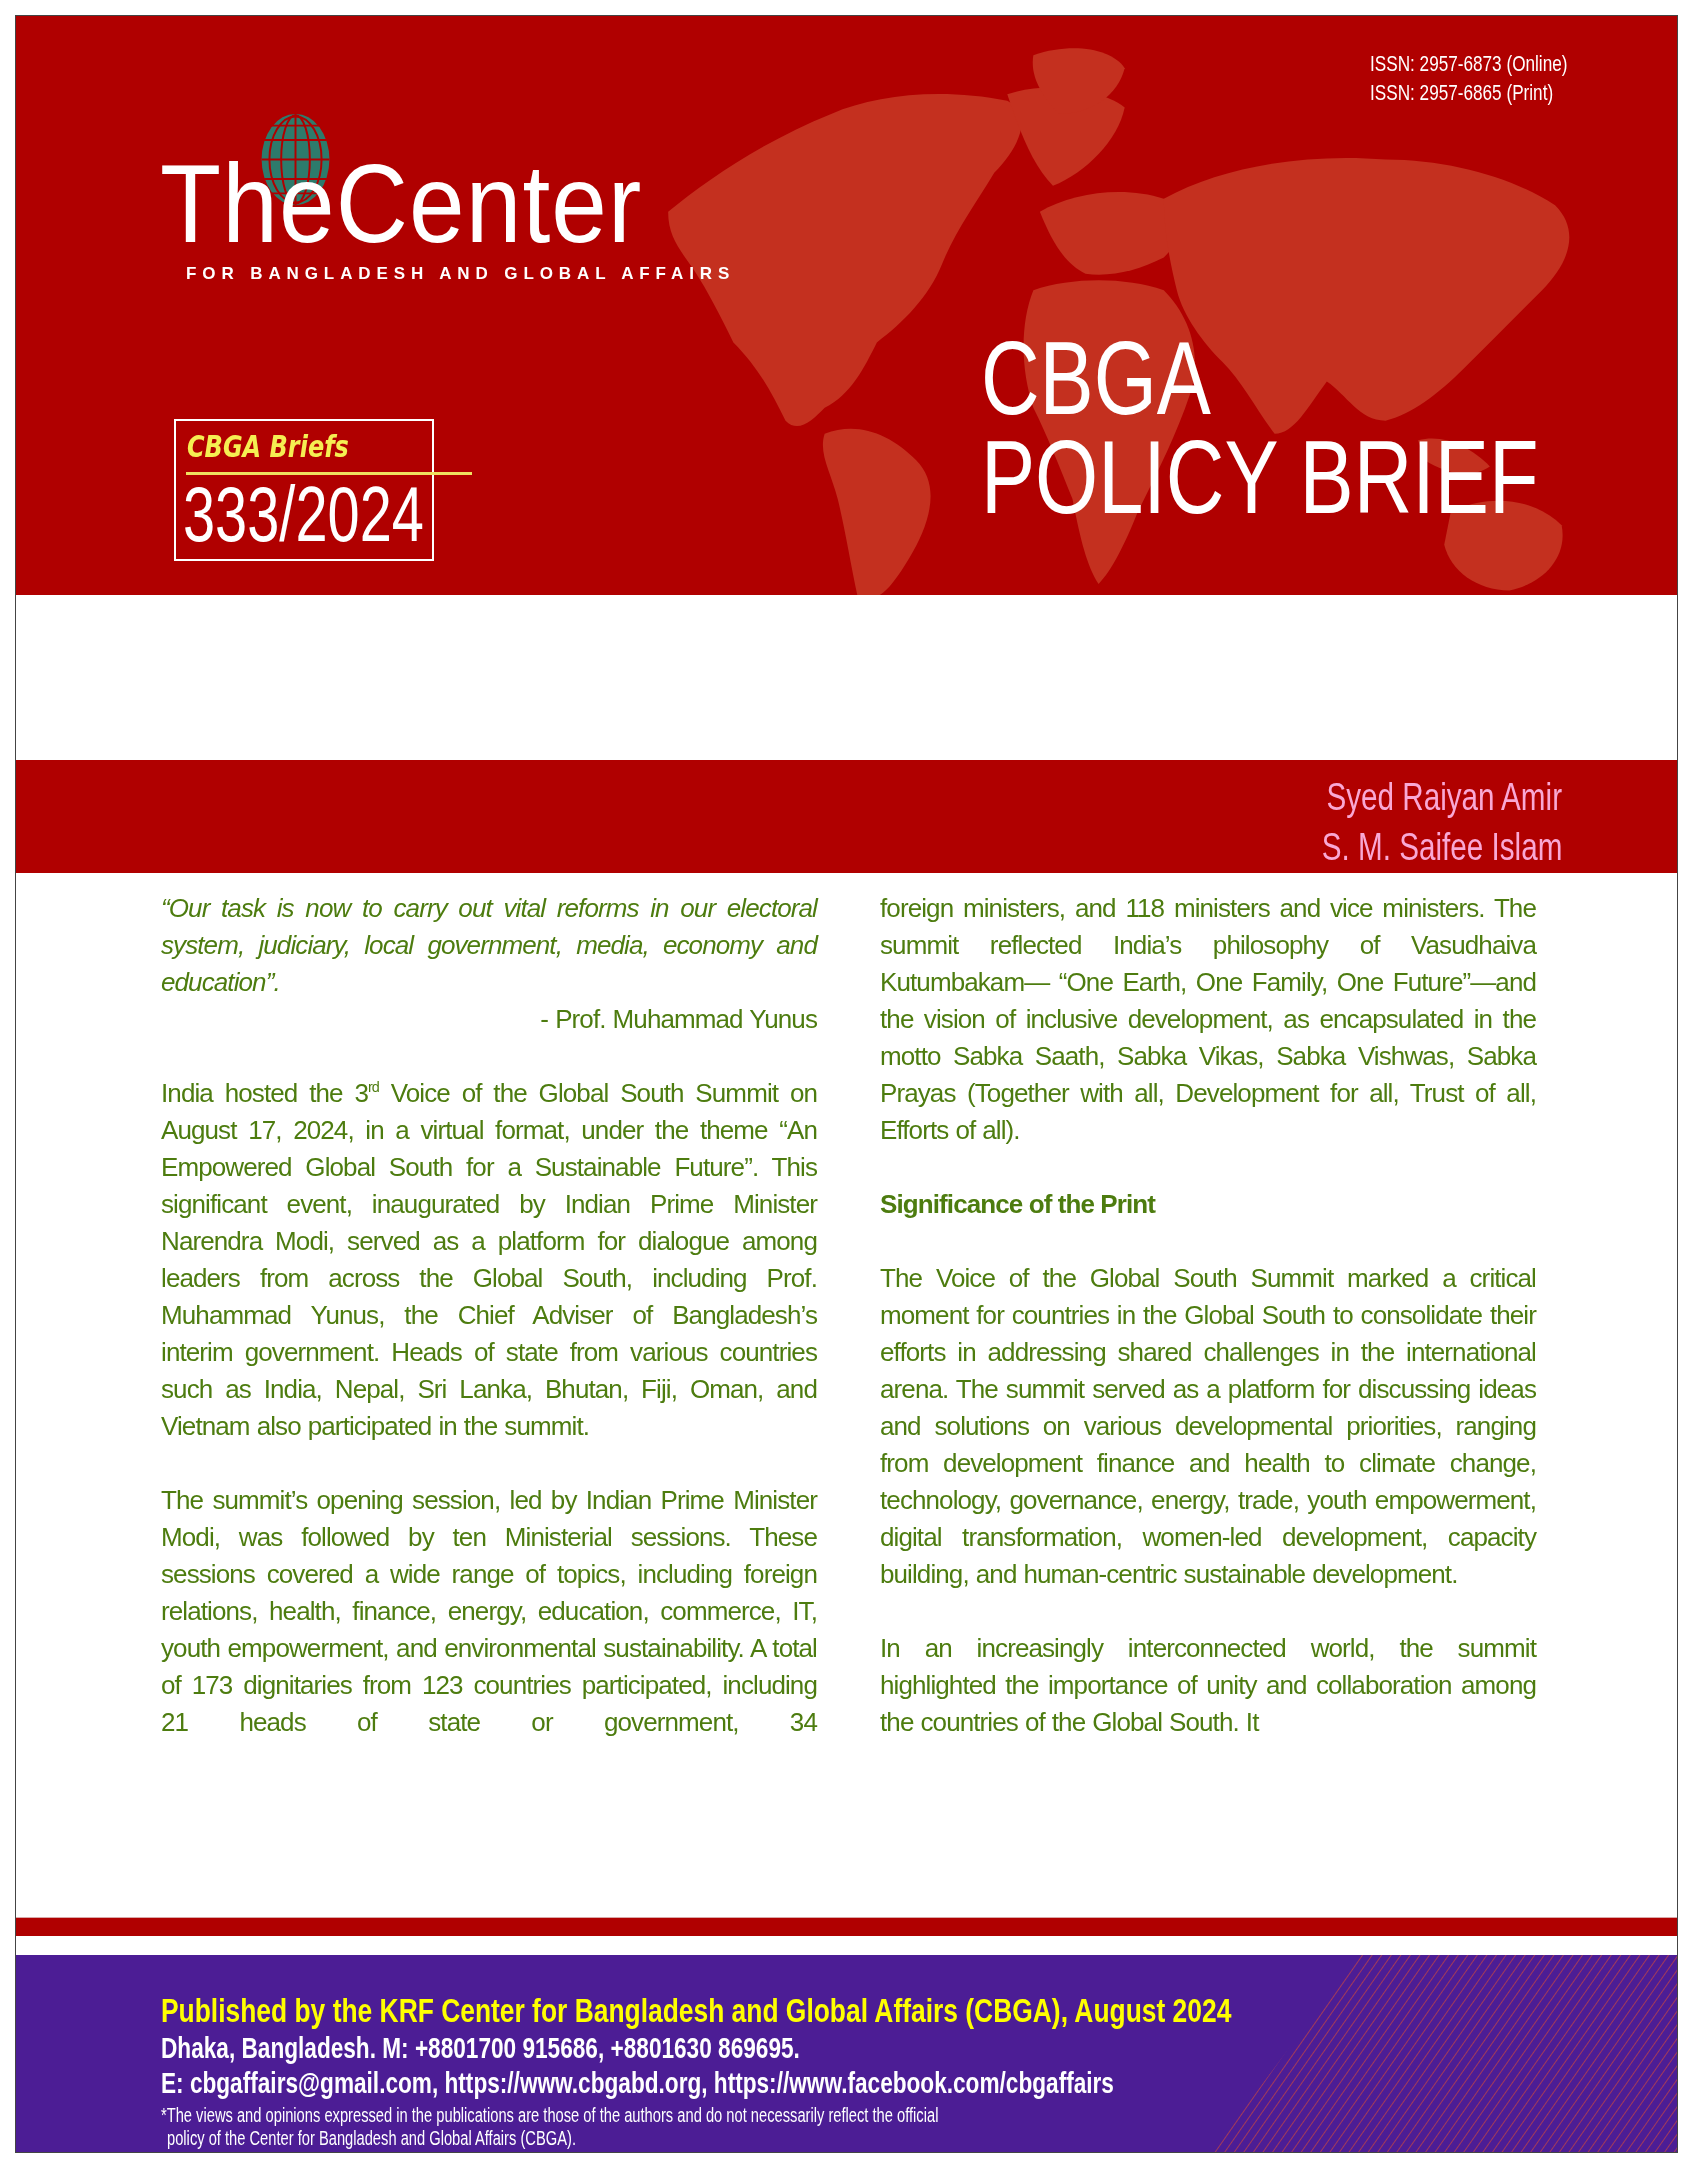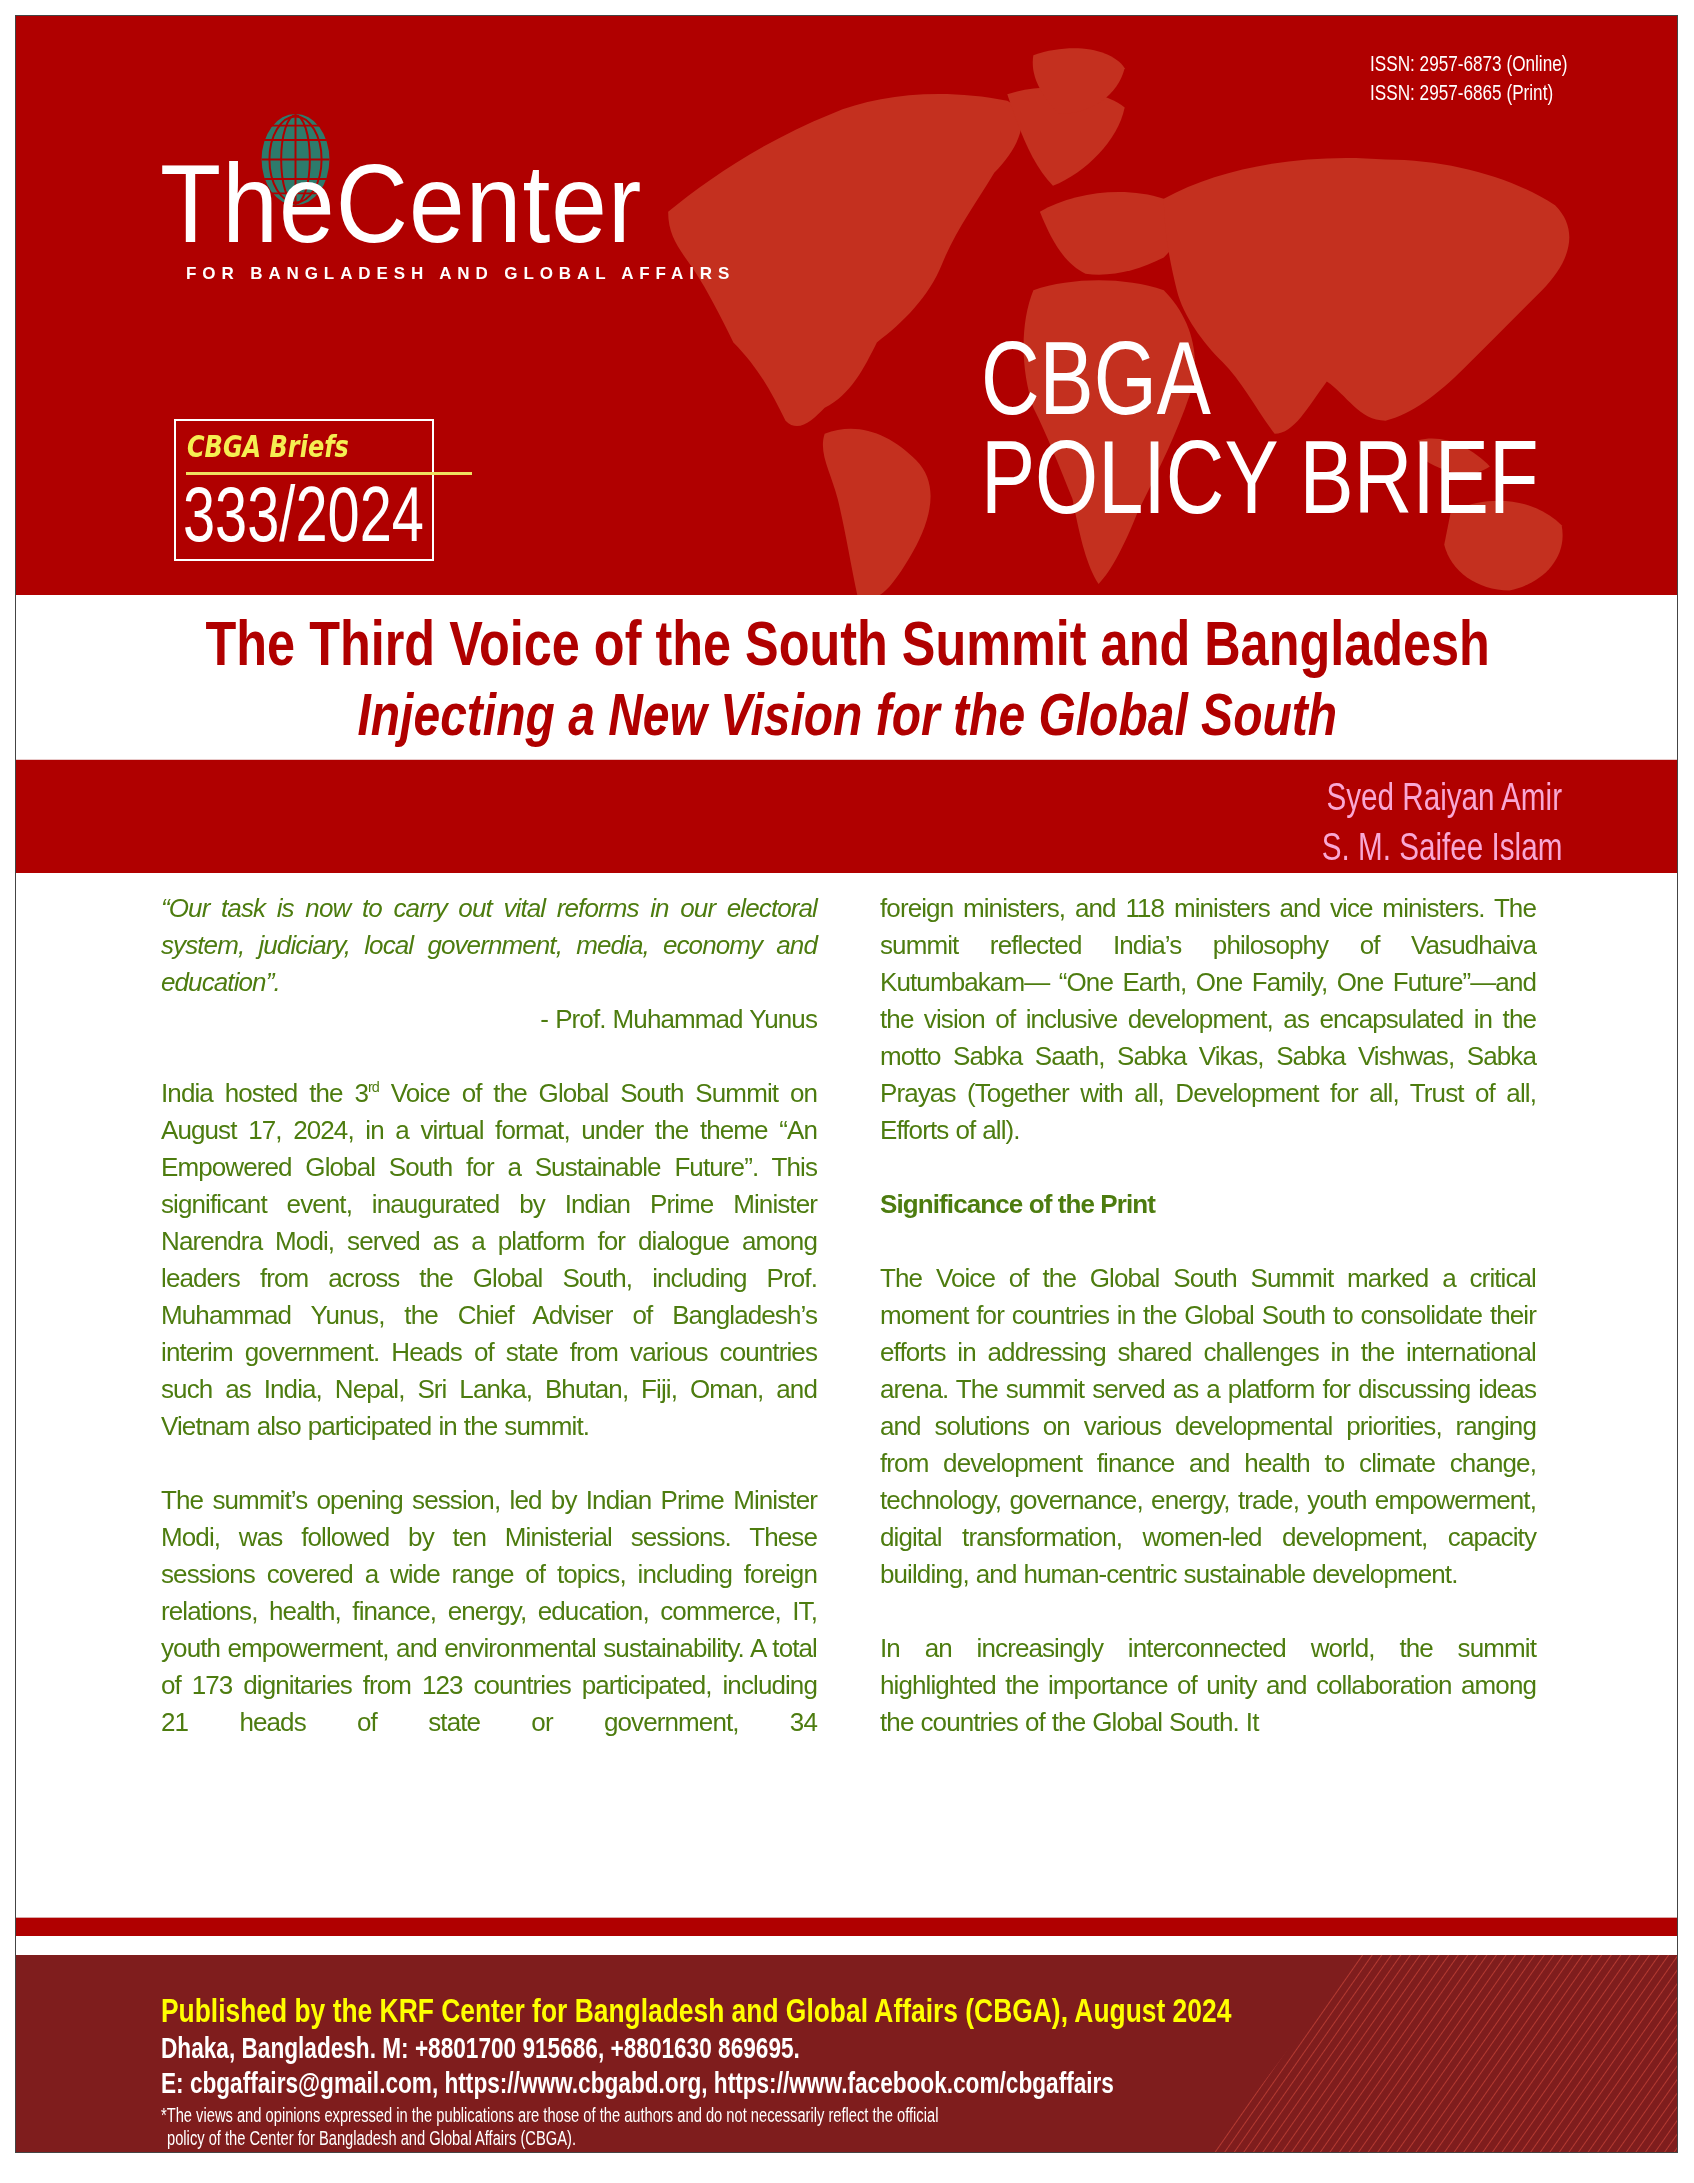--- a/index.html
+++ b/index.html
@@ -39,21 +39,21 @@
   .col-left { left: 145px; }
   .col-right { left: 864px; }
   .col p { margin: 0 0 37px 0; text-align: justify; hyphens: auto; letter-spacing: -0.9px; word-spacing: 0.7px; }
   .quote { font-style: italic; }
   .quote-attr { text-align: right !important; margin-bottom: 37px !important; }
   .col h3 { margin: 0 0 37px 0; font-size: 26px; font-weight: bold; line-height: 37px; letter-spacing: -0.9px; }
   sup { font-size: 14.4px; line-height: 0; }
 
   
   .foot-stripe { left: 0; top: 1901px; width: 1663px; height: 18px; background: #b00000; border-top: 0.7px solid #d9a9a9; }
-  .foot-block { left: 0; top: 1939px; width: 1663px; height: 200px; background: #7f1d1d; overflow: hidden; }
+  .foot-block { left: 0; top: 1939px; width: 1663px; height: 200px; background: #4c1d95; overflow: hidden; }
   .hatch { position: absolute; right: 0; top: 0; width: 470px; height: 200px; }
   .foot-line { left: 145px; color: #fff; white-space: nowrap; transform-origin: 0 0; }
   .f1 { top: 37px; color: #ffff00; font-size: 33px; font-weight: bold; transform: scaleX(0.8); }
   .f2 { top: 77px; font-size: 29px; font-weight: bold; transform: scaleX(0.78); }
   .f3 { top: 112px; font-size: 29px; font-weight: bold; transform: scaleX(0.78); }
   .f4 { top: 149px; font-size: 19.6px; line-height: 22px; transform: scaleX(0.75); }
   .f5 { top: 172px; left: 151px; font-size: 19.6px; line-height: 22px; transform: scaleX(0.75); }
 </style>
 </head>
 <body>
@@ -109,24 +109,20 @@
       <div class="abs brief-rule"></div>
       <div class="abs cond brief-num">333/2024</div>
     </div>
 
     <div class="abs cond cbga-title">
       <div>CBGA</div>
       <div>POLICY BRIEF</div>
     </div>
   </div>
 
-  <div class="abs title-band">
-    <div class="abs title-main"><span>The Third Voice of the South Summit and Bangladesh</span></div>
-    <div class="abs title-sub"><span>Injecting a New Vision for the Global South</span></div>
-  </div>
 
   <div class="abs author-band">
     <div class="abs author a1"><span>Syed Raiyan Amir</span></div>
     <div class="abs author a2"><span>S. M. Saifee Islam</span></div>
   </div>
 
   <div class="abs col col-left">
     <p class="quote" style="margin-bottom:0">“Our task is now to carry out vital reforms in our electoral system, judiciary, local government, media, economy and education”.</p>
     <p class="quote-attr">- Prof. Muhammad Yunus</p>
     <p><span>India hosted the 3</span><sup>rd</sup><span> Voice of the Global South Summit on August 17, 2024, in a virtual format, under the theme “An Empowered Global South for a Sustainable Future”. This significant event, inaugurated by Indian Prime Minister Narendra Modi, served as a platform for dialogue among leaders from across the Global South, including Prof. Muhammad Yunus, the Chief Adviser of Bangladesh’s interim government. Heads of state from various countries such as India, Nepal, Sri Lanka, Bhutan, Fiji, Oman, and Vietnam also participated in the summit.</span></p>

